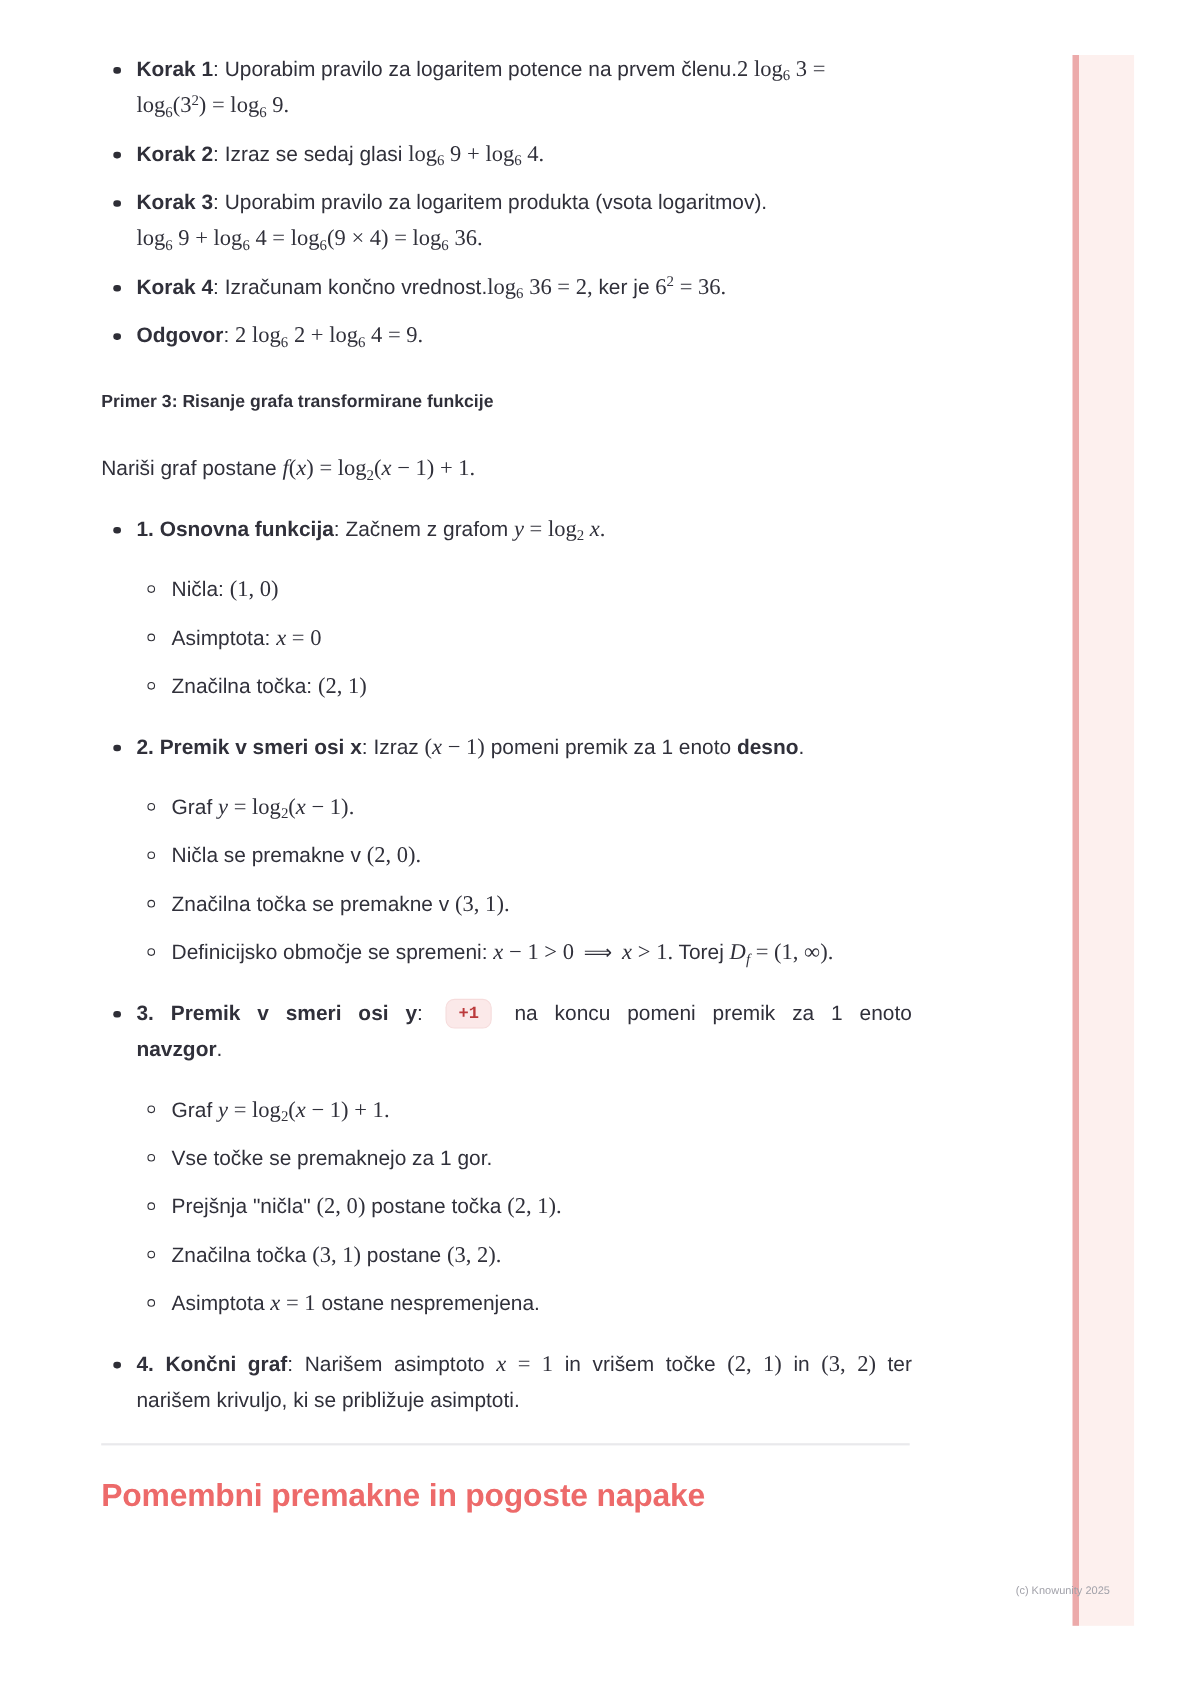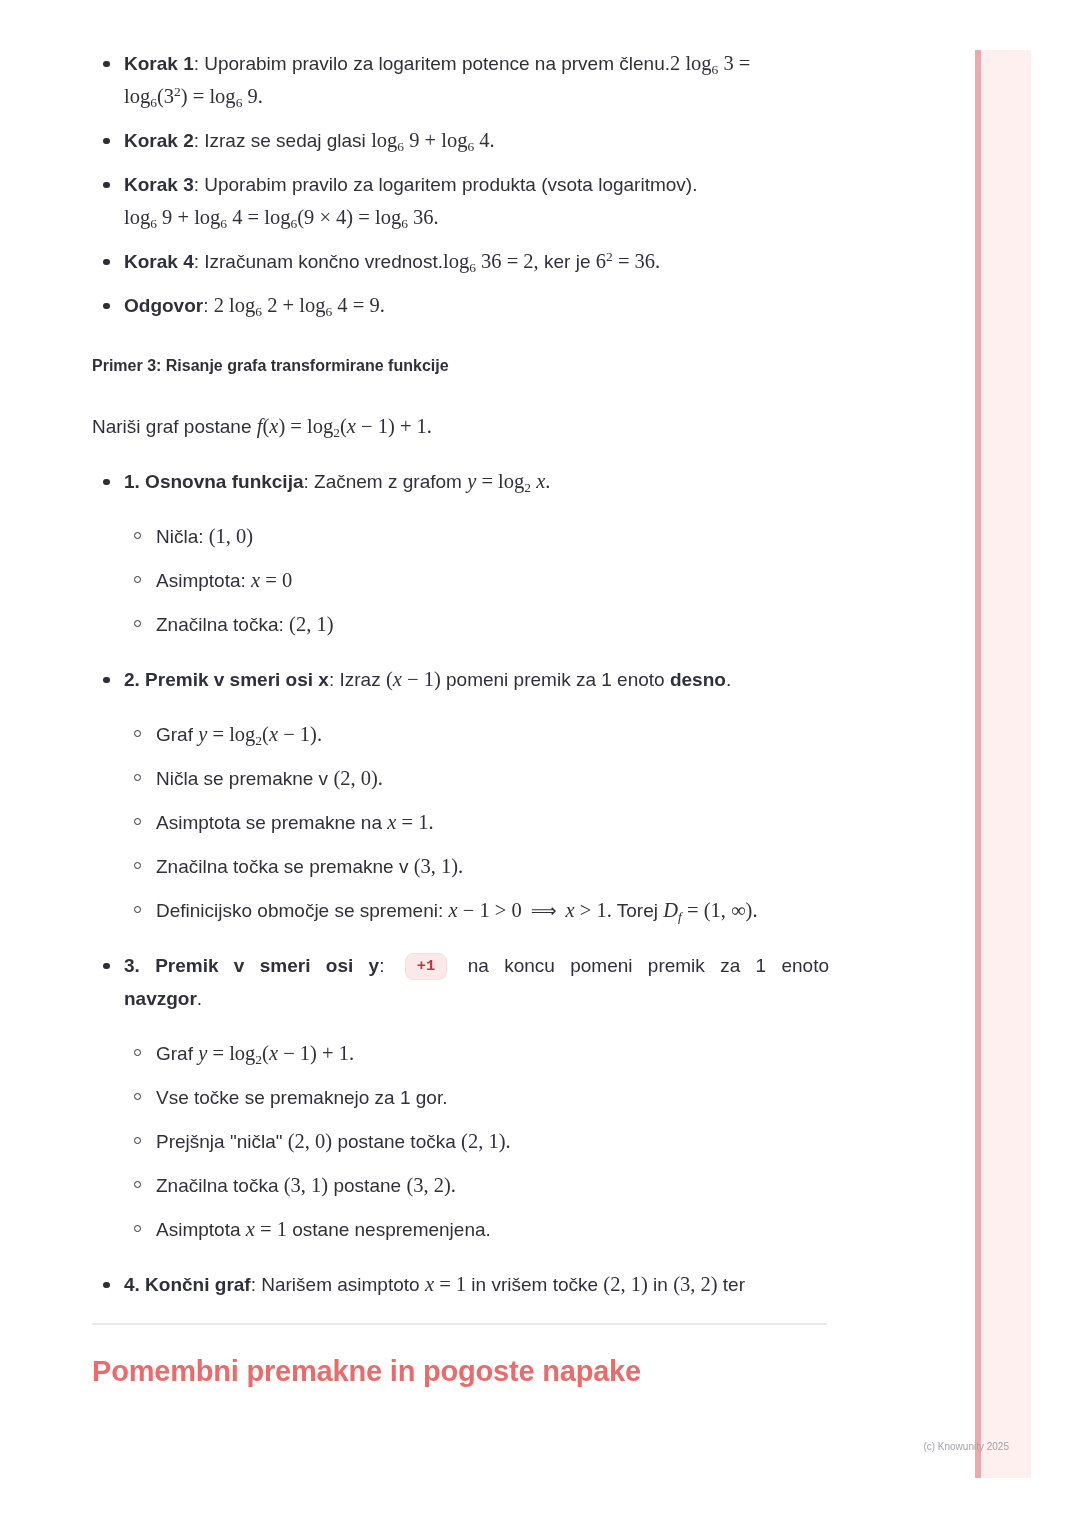--- a/index.html
+++ b/index.html
@@ -105,23 +105,20 @@
         <li>
           <span class="line"><span class="sg-b">2. Premik v smeri osi x</span><span class="sg-t">: Izraz </span><span class="sg-m">(</span><span class="sg-i">x</span><span class="sg-m"> − 1)</span><span class="sg-t"> pomeni premik za 1 enoto </span><span class="sg-b">desno</span><span class="sg-t">.</span></span>
           <ul class="sub">
             <li>
               <span class="line"><span class="sg-t">Graf </span><span class="sg-i">y</span><span class="sg-m"> = log</span><sub class="sub">2</sub><span class="sg-m">(</span><span class="sg-i">x</span><span class="sg-m"> − 1).</span></span>
             </li>
             <li>
               <span class="line"><span class="sg-t">Ničla se premakne v </span><span class="sg-m">(2, 0).</span></span>
             </li>
             <li>
-              <span class="line"><span class="sg-t">Asimptota se premakne na </span><span class="sg-i">x</span><span class="sg-m"> = 1.</span></span>
-            </li>
-            <li>
               <span class="line"><span class="sg-t">Značilna točka se premakne v </span><span class="sg-m">(3, 1).</span></span>
             </li>
             <li>
               <span class="line"><span class="sg-t">Definicijsko območje se spremeni: </span><span class="sg-i">x</span><span class="sg-m"> − 1 &gt; 0</span><span class="sg-arr">⟹</span><span class="sg-i">x</span><span class="sg-m"> &gt; 1.</span><span class="sg-t"> Torej </span><span class="sg-i">D</span><sub class="subi">f</sub><span class="sg-m"> = (1, ∞).</span></span>
             </li>
           </ul>
         </li>
         <li class="justify">
           <span class="line"><span class="sg-b">3. Premik v smeri osi y</span><span class="sg-t">: </span><span class="sg-badge">+1</span><span class="sg-t"> na koncu pomeni premik za 1 enoto</span></span>
           <span class="line"><span class="sg-b">navzgor</span><span class="sg-t">.</span></span>
@@ -138,20 +135,21 @@
             <li>
               <span class="line"><span class="sg-t">Značilna točka </span><span class="sg-m">(3, 1)</span><span class="sg-t"> postane </span><span class="sg-m">(3, 2).</span></span>
             </li>
             <li>
               <span class="line"><span class="sg-t">Asimptota </span><span class="sg-i">x</span><span class="sg-m"> = 1</span><span class="sg-t"> ostane nespremenjena.</span></span>
             </li>
           </ul>
         </li>
         <li class="justify">
           <span class="line"><span class="sg-b">4. Končni graf</span><span class="sg-t">: Narišem asimptoto </span><span class="sg-i">x</span><span class="sg-m"> = 1</span><span class="sg-t"> in vrišem točke </span><span class="sg-m">(2, 1)</span><span class="sg-t"> in </span><span class="sg-m">(3, 2)</span><span class="sg-t"> ter</span></span>
+          <span class="line"><span class="sg-t">narišem krivuljo, ki se približuje asimptoti.</span></span>
         </li>
       </ul>
 
     <hr class="divider">
 
     <h2 class="tips">Pomembni premakne in pogoste napake</h2>
   </div>
 
   <div class="side-bar"></div>
   <div class="side-panel"></div>

